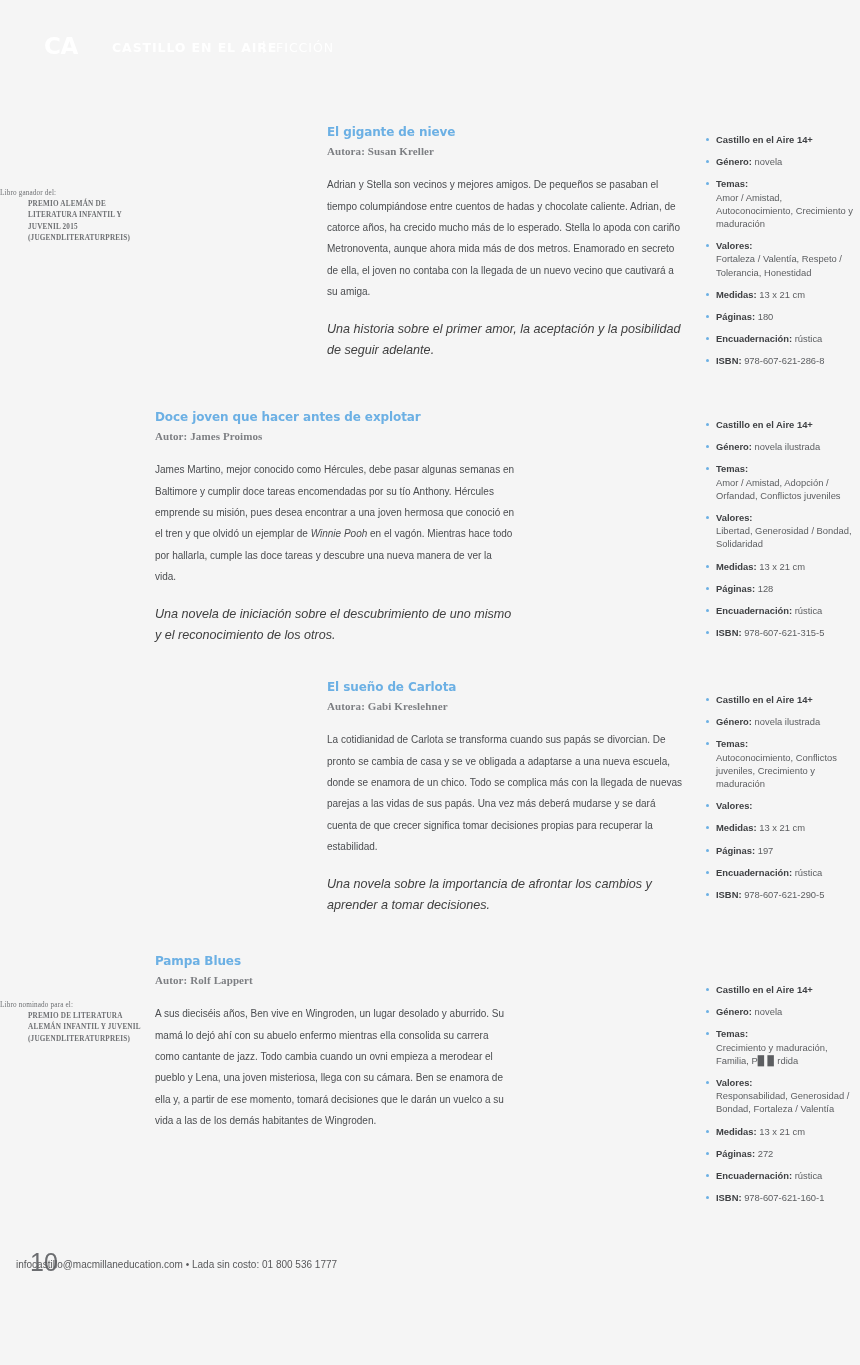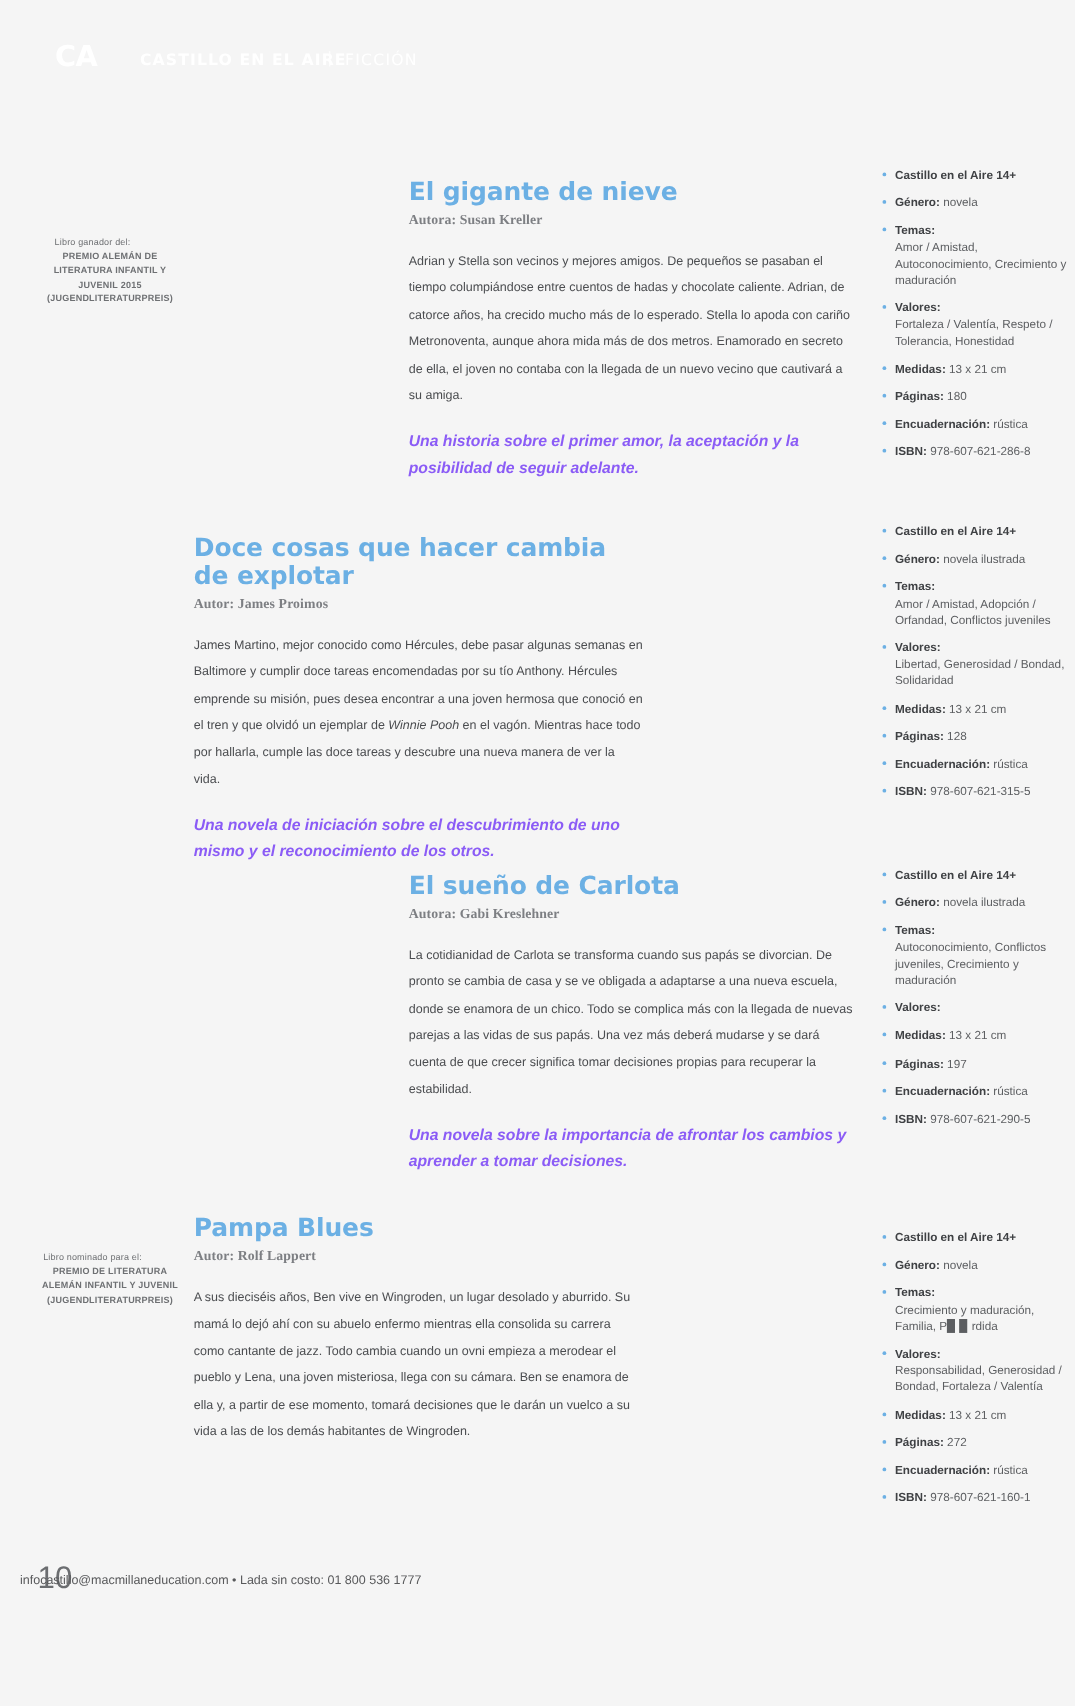--- a/index.html
+++ b/index.html
@@ -67,24 +67,24 @@
     position: absolute;
     top: 0;
     width: 360px;
   }
   .book.indent .book-main { left: 327px; }
   .book.flush  .book-main { left: 155px; }
 
   .book-title {
     font-family: "DejaVu Sans", sans-serif;
     font-weight: bold;
-    font-size: 20px;
+    font-size: 12px;
     color: #6cb0e4;
     letter-spacing: -0.1px;
-    margin: 16px 0 6px 0;
+    margin: 0 0 6px 0;
     line-height: 1.1;
   }
   .book-author {
     font-family: Liberation Serif, serif;
     font-weight: bold;
     font-size: 11px;
     color: #7d7f83;
     margin: 0 0 17px 0;
     letter-spacing: 0.1px;
   }
@@ -92,32 +92,32 @@
     font-size: 10px;
     line-height: 21.4px;
     color: #4b4d50;
     margin: 2px 0 16px 0;
   }
   .book-desc i { font-style: italic; }
   .book-tagline {
     font-size: 12.6px;
     line-height: 21px;
     font-style: italic;
-    font-weight: bold;
-    color: #8b5cf6;
+    font-weight: normal;
+    color: #404040;
     margin: 0;
   }
 
   
   .award {
     position: absolute;
     left: 0;
     width: 148px;
-    text-align: center;
-    font-family: Liberation Sans, sans-serif;
+    text-align: left;
+    font-family: Liberation Serif, serif;
     font-size: 7.2px;
     line-height: 11.2px;
     color: #6e7073;
     letter-spacing: 0.15px;
   }
   .award .award-lead {
     font-weight: normal;
   }
   .award .award-name {
     font-weight: bold;
@@ -190,21 +190,21 @@
     <div class="book indent" style="top: 126px;">
       <div class="book-main">
         <h2 class="book-title">El gigante de nieve</h2>
         <div class="book-author">Autora: Susan Kreller</div>
         <p class="book-desc"><span>Adrian y Stella son vecinos y mejores amigos. De pequeños se pasaban el tiempo columpiándose entre cuentos de hadas y chocolate caliente. Adrian, de catorce años, ha crecido mucho más de lo esperado. Stella lo apoda con cariño Metronoventa, aunque ahora mida más de dos metros. Enamorado en secreto de ella, el joven no contaba con la llegada de un nuevo vecino que cautivará a su amiga.</span></p>
         <p class="book-tagline">Una historia sobre el primer amor, la aceptación y la posibilidad de seguir adelante.</p>
       </div>
     </div>
     <div class="book flush" style="top: 411px;">
       <div class="book-main">
-        <h2 class="book-title">Doce cosas que hacer cambia de explotar</h2>
+        <h2 class="book-title">Doce joven que hacer antes de explotar</h2>
         <div class="book-author">Autor: James Proimos</div>
         <p class="book-desc"><span>James Martino, mejor conocido como Hércules, debe pasar algunas semanas en Baltimore y cumplir doce tareas encomendadas por su tío Anthony. Hércules emprende su misión, pues desea encontrar a una joven hermosa que conoció en el tren y que olvidó un ejemplar de </span><i>Winnie Pooh</i><span> en el vagón. Mientras hace todo por hallarla, cumple las doce tareas y descubre una nueva manera de ver la vida.</span></p>
         <p class="book-tagline">Una novela de iniciación sobre el descubrimiento de uno mismo y el reconocimiento de los otros.</p>
       </div>
     </div>
     <div class="book indent" style="top: 681px;">
       <div class="book-main">
         <h2 class="book-title">El sueño de Carlota</h2>
         <div class="book-author">Autora: Gabi Kreslehner</div>
         <p class="book-desc"><span>La cotidianidad de Carlota se transforma cuando sus papás se divorcian. De pronto se cambia de casa y se ve obligada a adaptarse a una nueva escuela, donde se enamora de un chico. Todo se complica más con la llegada de nuevas parejas a las vidas de sus papás. Una vez más deberá mudarse y se dará cuenta de que crecer significa tomar decisiones propias para recuperar la estabilidad.</span></p>

